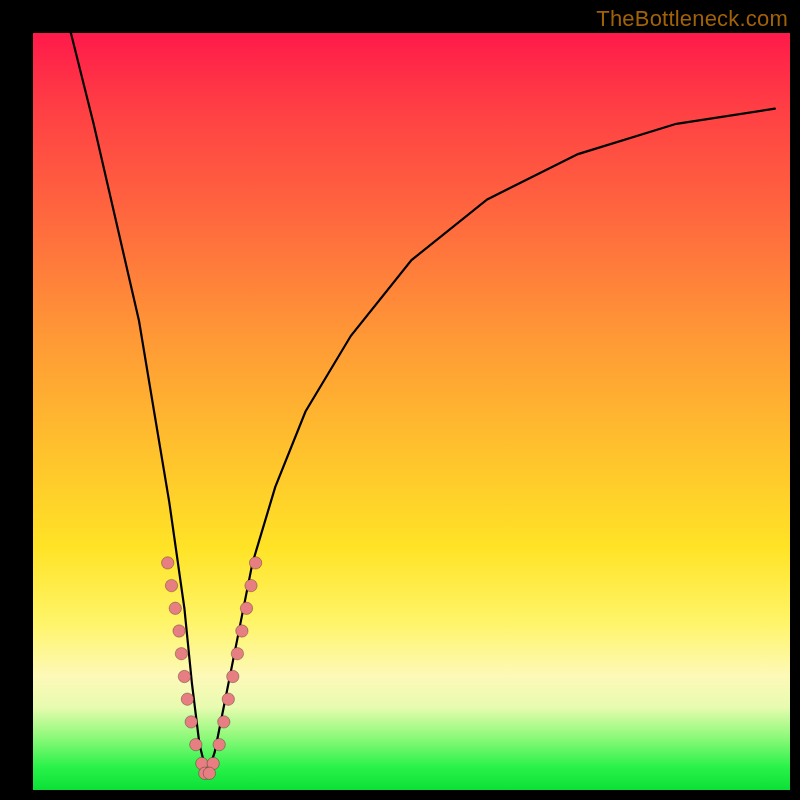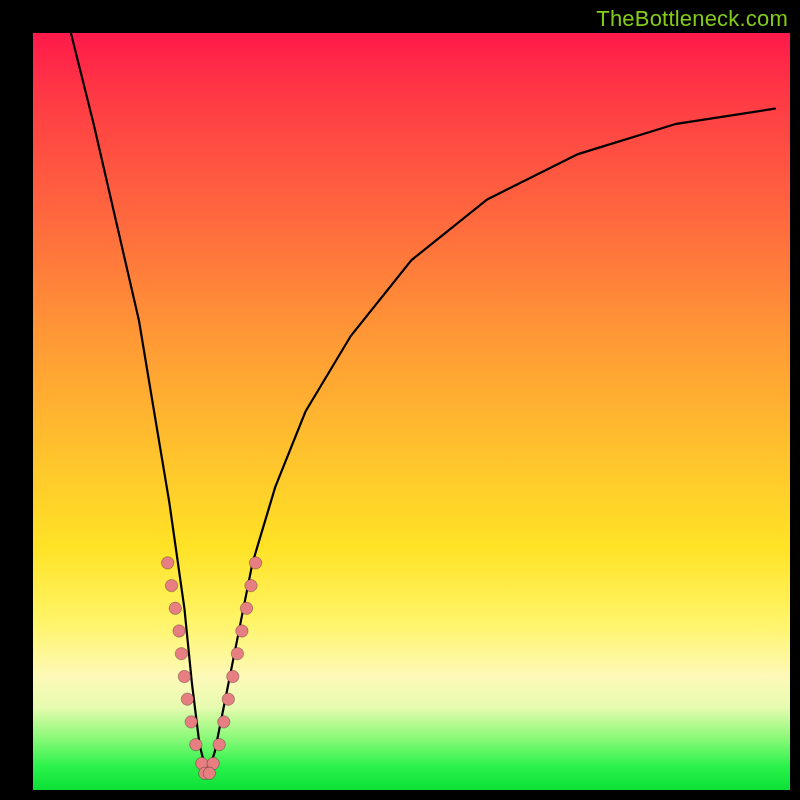--- a/index.html
+++ b/index.html
@@ -35,21 +35,21 @@
       #fdf9b8 85%,
       #e8fbb0 89%,
       #8ef97a 93%,
       #29f24a 97%,
       #0be036 100%);
   }
   .watermark {
     position: absolute;
     top: 6px;
     right: 12px;
-    color: #84cc16;
+    color: #a16207;
     font-size: 22px;
     font-weight: 400;
     letter-spacing: 0.2px;
     user-select: none;
   }
   svg.curve {
     position: absolute;
     left: 0;
     top: 0;
     width: 757px;

